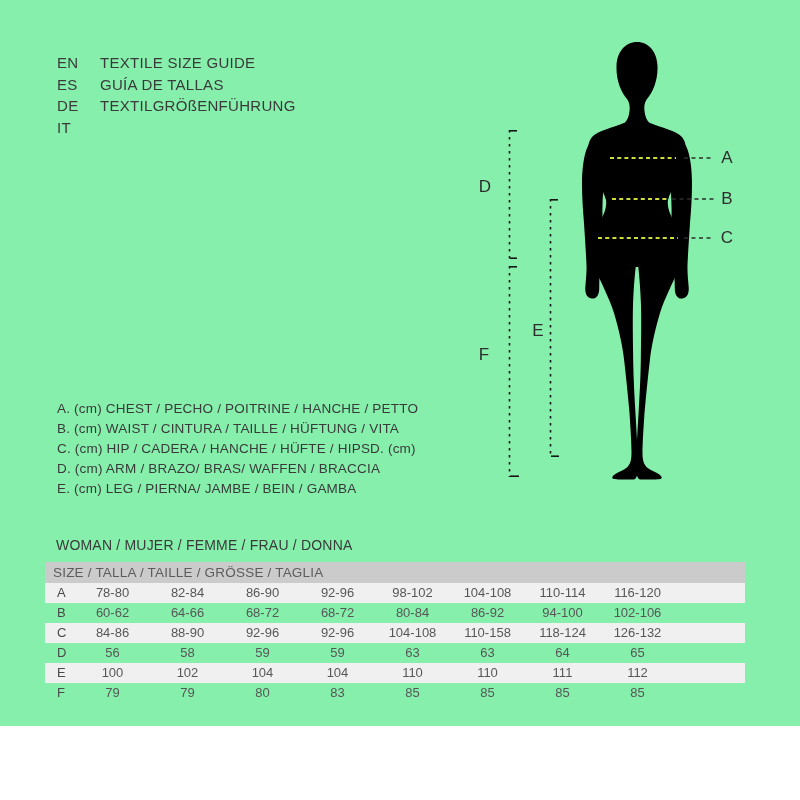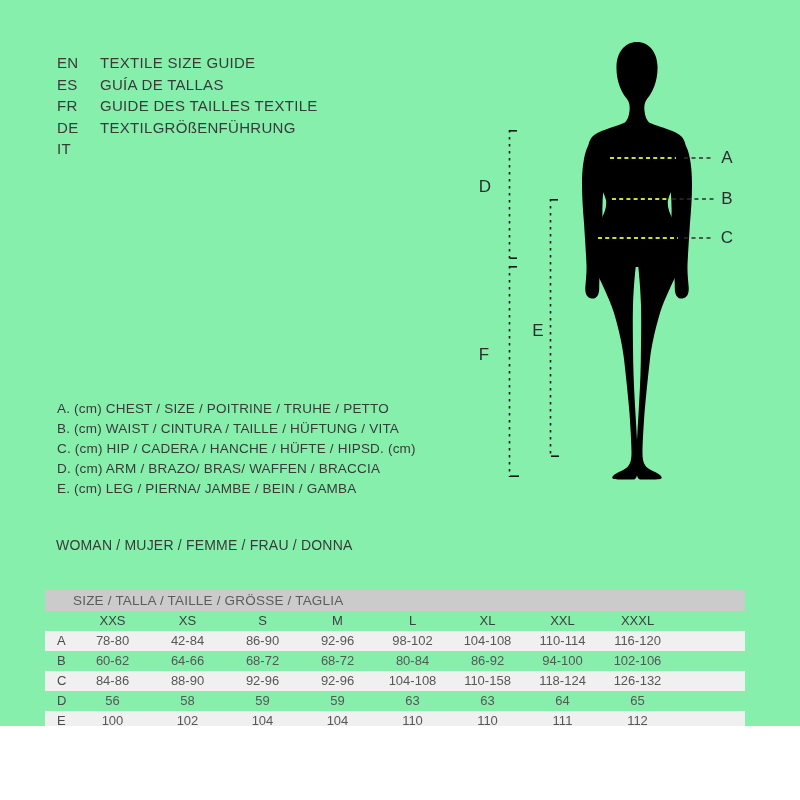--- a/index.html
+++ b/index.html
@@ -18,45 +18,41 @@
   .ptr{stroke:#2e2e2e;stroke-width:1.7;stroke-dasharray:4 3.5;fill:none;}
   .vd{stroke:#161616;stroke-width:1.6;stroke-dasharray:2.6 4.4;fill:none;}
   .tick{stroke:#161616;stroke-width:1.6;fill:none;}
   .fig-label{position:absolute;font-size:17px;font-weight:500;color:#2e2e2e;transform:translate(-50%,-50%);}
   
   .legend{position:absolute;left:57px;top:399px;font-size:13.5px;font-weight:500;letter-spacing:.2px;}
   .legend div{height:20.1px;line-height:20.1px;white-space:nowrap;}
   
   .group-title{position:absolute;left:56px;top:537px;font-size:14px;font-weight:500;letter-spacing:.2px;}
   .sizetable{position:absolute;left:45px;top:562px;width:700px;}
-  .bar{height:21px;line-height:21px;background:#cbcbcb;color:#5c5c5c;font-size:13.5px;font-weight:500;padding-left:28px;letter-spacing:.2px;margin-top:28px;}
+  .bar{height:21px;line-height:21px;background:#cbcbcb;color:#5c5c5c;font-size:13.5px;font-weight:500;padding-left:8px;letter-spacing:.2px;}
   .row{display:grid;grid-template-columns:30px repeat(8,75px) 1fr;height:20px;line-height:20px;font-size:13px;}
   .row.head{color:#3f3f3f;font-weight:500;}
   .row .cell{text-align:center;}
   .row .cell.label{text-align:left;padding-left:12px;color:#4a4a4a;}
   .row.data{color:#575757;}
   .row.stripe{background:#f0f0f0;}
 </style>
 </head>
 <body>
 
 <div id="app">
 
   <div class="titles">
     <div class="trow">
       <span class="lang">EN</span>
       <span>TEXTILE SIZE GUIDE</span>
     </div>
     <div class="trow">
       <span class="lang">ES</span>
       <span>GUÍA DE TALLAS</span>
-    </div>
-    <div class="trow">
-      <span class="lang">FR</span>
-      <span>GUIDE DES TAILLES TEXTILE</span>
     </div>
     <div class="trow">
       <span class="lang">DE</span>
       <span>TEXTILGRÖßENFÜHRUNG</span>
     </div>
     <div class="trow">
       <span class="lang">IT</span>
     </div>
   </div>
 
@@ -128,48 +124,37 @@
   </svg>
 
   <span class="fig-label" style="left:727px;top:158px;">A</span>
   <span class="fig-label" style="left:727px;top:199px;">B</span>
   <span class="fig-label" style="left:727px;top:238px;">C</span>
   <span class="fig-label" style="left:485px;top:187px;">D</span>
   <span class="fig-label" style="left:538px;top:331px;">E</span>
   <span class="fig-label" style="left:484px;top:355px;">F</span>
 
   <div class="legend">
-    <div>A. (cm) CHEST / SIZE / POITRINE / TRUHE / PETTO</div>
+    <div>A. (cm) CHEST / PECHO / POITRINE / HANCHE / PETTO</div>
     <div>B. (cm) WAIST / CINTURA / TAILLE / HÜFTUNG / VITA</div>
     <div>C. (cm) HIP / CADERA / HANCHE / HÜFTE / HIPSD. (cm)</div>
     <div>D. (cm) ARM / BRAZO/ BRAS/ WAFFEN / BRACCIA</div>
     <div>E. (cm) LEG / PIERNA/ JAMBE / BEIN / GAMBA</div>
   </div>
 
   <div class="group-title">WOMAN / MUJER / FEMME / FRAU / DONNA</div>
 
   <div class="sizetable">
     <div class="bar">SIZE / TALLA / TAILLE / GRÖSSE / TAGLIA</div>
 
-    <div class="row head">
-      <span class="cell label"></span>
-      <span class="cell">XXS</span>
-      <span class="cell">XS</span>
-      <span class="cell">S</span>
-      <span class="cell">M</span>
-      <span class="cell">L</span>
-      <span class="cell">XL</span>
-      <span class="cell">XXL</span>
-      <span class="cell">XXXL</span>
-    </div>
 
     <div class="row data stripe">
       <span class="cell label">A</span>
       <span class="cell">78-80</span>
-      <span class="cell">42-84</span>
+      <span class="cell">82-84</span>
       <span class="cell">86-90</span>
       <span class="cell">92-96</span>
       <span class="cell">98-102</span>
       <span class="cell">104-108</span>
       <span class="cell">110-114</span>
       <span class="cell">116-120</span>
     </div>
 
     <div class="row data">
       <span class="cell label">B</span>

